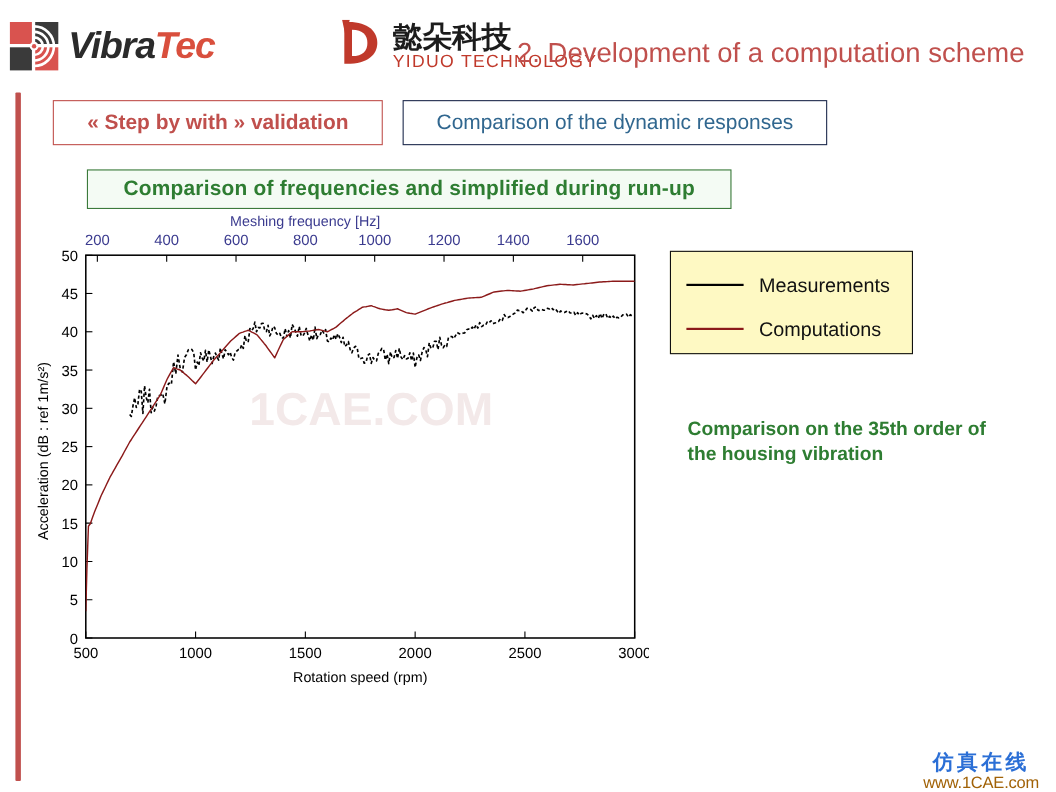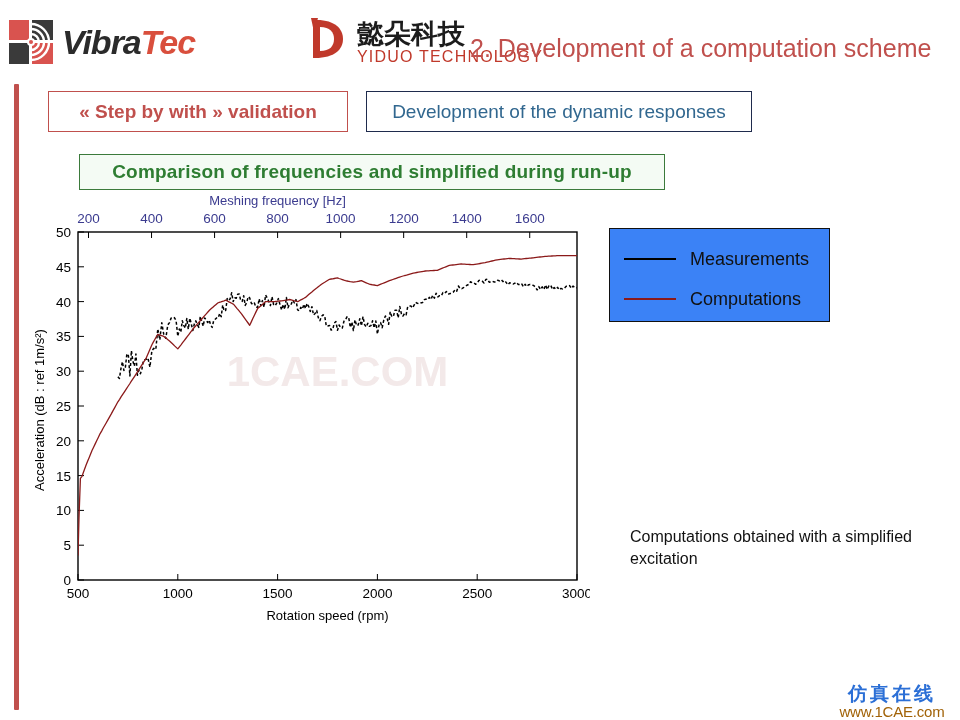--- a/index.html
+++ b/index.html
@@ -46,21 +46,21 @@
     color:#2e7d32;font-size:19px;font-weight:bold;letter-spacing:.2px;
   }
 
   
   .chart-wrap{position:absolute;left:30px;top:182px;width:560px;height:432px;}
   .chart-svg{display:block;}
 
   
   .legend{
     position:absolute;left:609px;top:218px;width:221px;height:94px;
-    border:1.5px solid #111;background:#3b82f6;box-sizing:border-box;
+    border:1.5px solid #111;background:#fef9c3;box-sizing:border-box;
     padding:10px 0 0 0;
   }
   .legend-row{display:flex;align-items:center;height:40px;padding-left:14px;}
   .legend-swatch{width:52px;height:0;border-top:2px solid #000;margin-right:14px;flex:0 0 auto;}
   .legend-swatch.red{border-top-color:#8b1a1a;}
   .legend-label{font-size:18px;color:#111;}
 
   
   .green-note{
     position:absolute;left:625px;top:368px;width:290px;
@@ -115,21 +115,21 @@
   </div>
 
   <div class="slide-title">2. Development of a computation scheme</div>
 
   <div class="left-rule"></div>
 
   <div class="tab tab-1">
     <span>« Step by with » validation</span>
   </div>
   <div class="tab tab-2">
-    <span>Development of the dynamic responses</span>
+    <span>Comparison of the dynamic responses</span>
   </div>
 
   <div class="green-box">
     <span>Comparison of frequencies and simplified during run-up</span>
   </div>
 
   <div class="chart-wrap">
     <svg class="chart-svg" id="chart" width="560" height="432" viewBox="0 0 560 432">
         <text x="307.5" y="194" text-anchor="middle" font-size="42" font-weight="bold" fill="#f3e9e9" font-family="&quot;Liberation Sans&quot;,sans-serif">1CAE.COM</text>
         <text x="247.5" y="13" text-anchor="middle" font-size="13" fill="#3b3b8f" font-family="&quot;Liberation Sans&quot;,sans-serif">Meshing frequency [Hz]</text>
@@ -204,20 +204,20 @@
     <div class="legend-row">
       <span class="legend-swatch"></span>
       <span class="legend-label">Measurements</span>
     </div>
     <div class="legend-row">
       <span class="legend-swatch red"></span>
       <span class="legend-label">Computations</span>
     </div>
   </div>
 
-  <div class="black-note">Computations obtained with a simplified excitation</div>
+  <div class="green-note">Comparison on the 35th order of the housing vibration</div>
 
   <div class="wm">
     <div class="wm-cn">仿真在线</div>
     <div class="wm-en">www.1CAE.com</div>
   </div>
 
 </div>
 
 </body></html>

